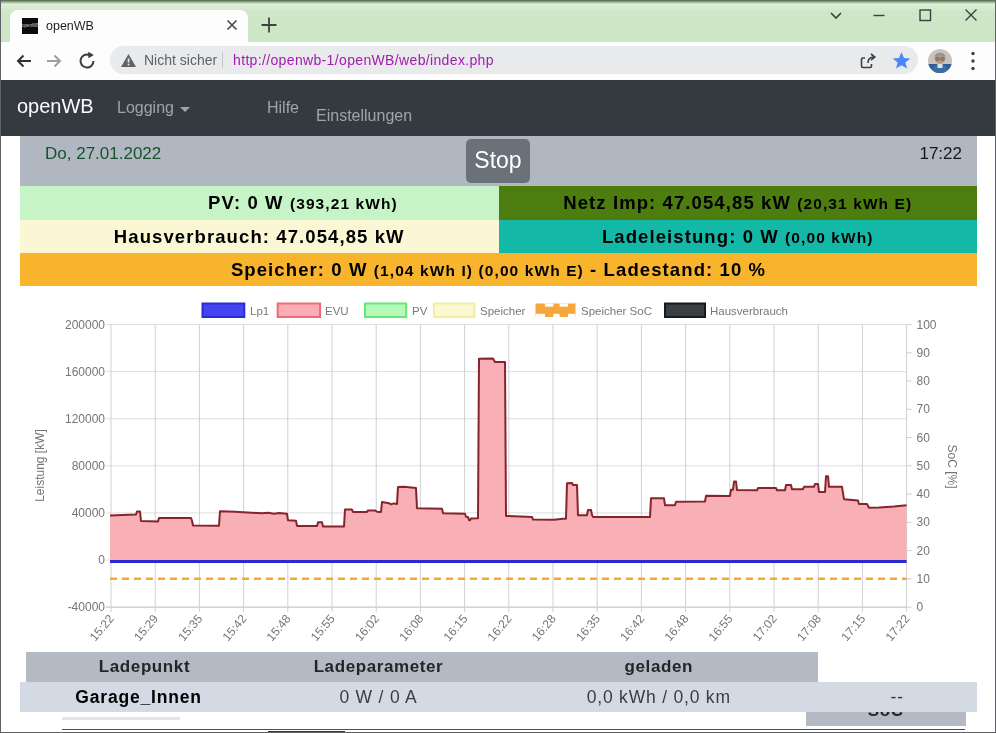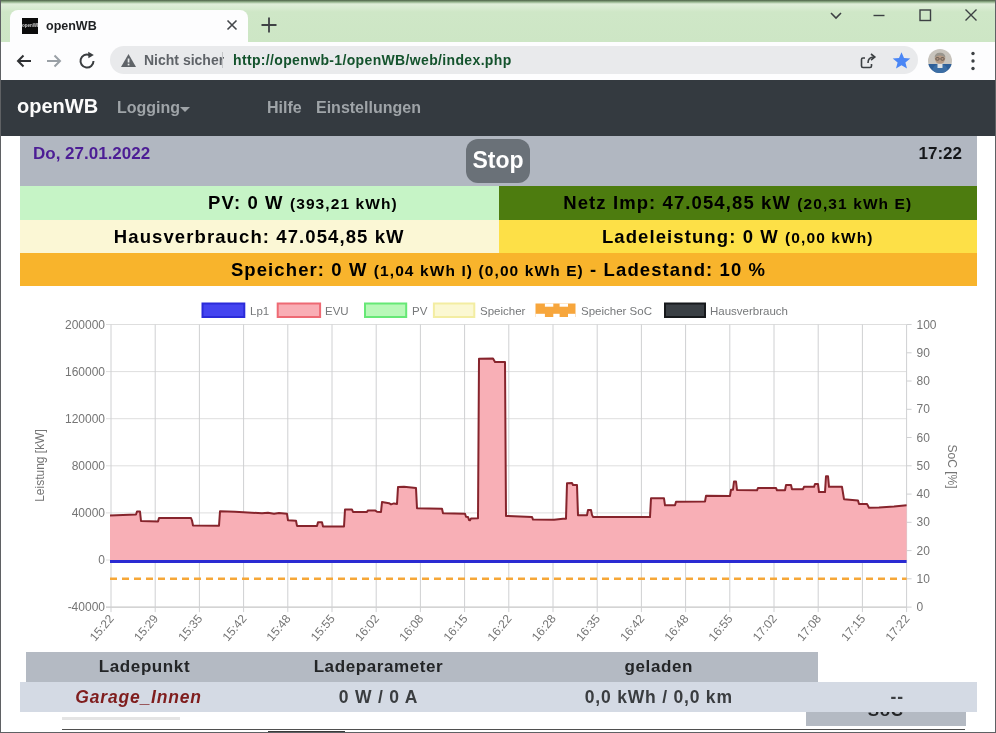--- a/index.html
+++ b/index.html
@@ -1,36 +1,36 @@
 <!DOCTYPE html>
 <html><head><meta charset="utf-8"><title>openWB</title><style>
 *{margin:0;padding:0;box-sizing:border-box;}
 body{font-family:"Liberation Sans",sans-serif;width:996px;height:733px;position:relative;background:#fff;overflow:hidden;}
-.abs{position:absolute;font-weight:bold;}
+.abs{position:absolute;}
 
 #tabbar{left:0;top:0;width:996px;height:42px;background:linear-gradient(180deg,#4a5f45 0px,#93b28c 2px,#e0eeda 4px,#cfe7c7 12px,#cde6c5 42px);}
 #tab{left:10px;top:10px;width:238px;height:32px;background:#fdfdfe;border-radius:8px 8px 0 0;}
 #favicon{left:22px;top:18px;width:16px;height:16px;background:#0b0b0b;color:#cfcfcf;font-size:4.5px;text-align:center;line-height:16px;letter-spacing:0;overflow:hidden;}
 #tabtitle{left:46px;top:19px;font-size:12.5px;color:#1e2022;}
 #tabclose{left:222px;top:15px;width:20px;height:20px;font-size:14px;color:#45484b;text-align:center;line-height:20px;}
 #newtab{left:258px;top:14px;width:22px;height:22px;font-size:21px;font-weight:400;color:#3f4245;text-align:center;line-height:22px;}
 .wctl{top:6px;width:18px;height:18px;color:#3c4043;text-align:center;}
 
 #toolbar{left:0;top:42px;width:996px;height:38px;background:#fdfdfe;}
 #pill{left:110px;top:46px;width:808px;height:28px;border-radius:14px;background:#e9eaec;}
 #nsich{left:144px;top:52px;font-size:14px;color:#5f6368;}
 #urlsep{left:222px;top:52px;width:1px;height:16px;background:#c4c6c8;}
-#url{left:233px;top:52px;font-size:14px;color:#14532d;letter-spacing:0.35px;}
+#url{left:233px;top:52px;font-size:14px;color:#a21caf;letter-spacing:0.35px;}
 
 #navbar{left:0;top:80px;width:996px;height:56px;background:#343a40;}
 #brand{left:17px;top:95px;font-size:20px;color:#fbfbfb;}
 .nav{top:99px;font-size:16px;color:#9fa4a8;}
 #daterow{left:20px;top:136px;width:957px;height:50px;background:#b1b7c1;}
-#datetxt{left:33px;top:144px;font-size:17px;color:#4c1d95;}
-#stopbtn{left:466px;top:139px;width:64px;height:44px;background:#6a7178;border-radius:12px;color:#fff;font-size:23px;text-align:center;line-height:42px;}
+#datetxt{left:45px;top:144px;font-size:17px;color:#14532d;}
+#stopbtn{left:466px;top:139px;width:64px;height:44px;background:#6a7178;border-radius:5px;color:#fff;font-size:23px;text-align:center;line-height:42px;}
 #timetxt{left:900px;top:144px;width:62px;font-size:17px;color:#15171a;text-align:right;}
 .info{height:33.5px;text-align:center;font-weight:bold;color:#000;line-height:33.5px;font-size:18.5px;letter-spacing:1.1px;white-space:nowrap;}
 .info small{font-size:15.5px;font-weight:bold;}
 
 .th{top:652px;height:30px;background:#b4bac3;font-size:17px;font-weight:bold;color:#232527;text-align:center;line-height:30px;letter-spacing:0.6px;}
 .td{top:682px;height:30px;background:#d4dae4;font-size:17.5px;color:#3a3d40;text-align:center;line-height:30px;letter-spacing:0.8px;}
 
 .wb{background:#5f6164;}
 </style></head>
 <body>
@@ -110,31 +110,31 @@
       <circle cx="7" cy="12" r="1.7" fill="#3c4043"></circle>
       <circle cx="7" cy="19.5" r="1.7" fill="#3c4043"></circle>
     </svg></div>
 
 <div class="abs" id="navbar"></div>
 <div class="abs" id="brand">openWB</div>
 <div class="abs nav" style="left:117px;">Logging</div>
 <div class="abs" style="left:180px;top:107px;width:0;height:0;border-left:5px solid transparent;border-right:5px solid transparent;border-top:5px solid #9fa4a8;"></div>
 <div class="abs nav" style="left:207px;margin-top:44px;">Status</div>
 <div class="abs nav" style="left:267px;">Hilfe</div>
-<div class="abs nav" style="left:316px;">Einstellungen</div>
+<div class="abs nav" style="left:316px;margin-top:8px;">Einstellungen</div>
 
 <div class="abs" id="daterow"></div>
 <div class="abs" id="datetxt">Do, 27.01.2022</div>
 <div class="abs" id="stopbtn">Stop</div>
 <div class="abs" id="timetxt">17:22</div>
 
 <div class="abs info" style="left:20px;top:186px;width:566px;background:#c6f4c6;">PV: 0 W <small>(393,21 kWh)</small></div>
 <div class="abs info" style="left:498.5px;top:186px;width:478.5px;background:#4d7c0f;">Netz Imp: 47.054,85 kW <small>(20,31 kWh E)</small></div>
 <div class="abs info" style="left:20px;top:219.5px;width:478.5px;background:#fbf7d5;">Hausverbrauch: 47.054,85 kW</div>
-<div class="abs info" style="left:498.5px;top:219.5px;width:478.5px;background:#fde047;">Ladeleistung: 0 W <small>(0,00 kWh)</small></div>
+<div class="abs info" style="left:498.5px;top:219.5px;width:478.5px;background:#14b8a6;">Ladeleistung: 0 W <small>(0,00 kWh)</small></div>
 <div class="abs info" style="left:20px;top:253px;width:957px;height:32.5px;background:#f8b42c;">Speicher: 0 W <small>(1,04 kWh I) (0,00 kWh E)</small> - Ladestand: 10 %</div>
 
 <svg width="996" height="365" viewBox="0 0 996 365" style="position:absolute;left:0;top:285.5px;font-family:'Liberation Sans',sans-serif;">
 <line x1="106" y1="38.5" x2="906.6" y2="38.5" stroke="#dedede" stroke-width="1"></line>
 <line x1="106" y1="85.6" x2="906.6" y2="85.6" stroke="#dedede" stroke-width="1"></line>
 <line x1="106" y1="132.7" x2="906.6" y2="132.7" stroke="#dedede" stroke-width="1"></line>
 <line x1="106" y1="179.8" x2="906.6" y2="179.8" stroke="#dedede" stroke-width="1"></line>
 <line x1="106" y1="226.9" x2="906.6" y2="226.9" stroke="#dedede" stroke-width="1"></line>
 <line x1="106" y1="274.0" x2="906.6" y2="274.0" stroke="#dedede" stroke-width="1"></line>
 <line x1="106" y1="321.1" x2="906.6" y2="321.1" stroke="#b8b8b8" stroke-width="1"></line>
@@ -227,21 +227,21 @@
 <rect x="568.0" y="27.8" width="7.4" height="3.2" fill="#ffffff"></rect>
 <text x="581" y="28.5" font-size="11.5" fill="#76787a">Speicher SoC</text>
 <rect x="665" y="17.5" width="40" height="13.5" fill="#3a3f44" stroke="#17191c" stroke-width="2"></rect>
 <text x="710" y="28.5" font-size="11.5" fill="#76787a">Hausverbrauch</text>
 </svg>
 
 <div class="abs th" style="left:20px;width:237px;margin-left:6px;">Ladepunkt</div>
 <div class="abs th" style="left:257px;width:243px;">Ladeparameter</div>
 <div class="abs th" style="left:500px;width:317.5px;">geladen</div>
 <div class="abs th" style="left:806px;width:159.5px;margin-top:44px;">SoC</div>
-<div class="abs td" style="left:20px;width:237px;font-weight:bold;color:#7f1d1d;font-style:italic;">Garage_Innen</div>
+<div class="abs td" style="left:20px;width:237px;font-weight:bold;color:#000000;">Garage_Innen</div>
 <div class="abs td" style="left:257px;width:243px;">0 W / 0 A</div>
 <div class="abs td" style="left:500px;width:317.5px;">0,0 kWh / 0,0 km</div>
 <div class="abs td" style="left:817.5px;width:159.5px;">--</div>
 
 <div class="abs" style="left:62px;top:717px;width:118px;height:3px;background:#c9c9c9;opacity:.5;"></div>
 <div class="abs" style="left:62px;top:729px;width:903px;height:1px;background:#4f4f4f;"></div>
 <div class="abs" style="left:268px;top:730.5px;width:77px;height:2px;background:#3a3a3a;"></div>
 
 <div class="abs wb" style="left:0;top:0;width:1px;height:733px;"></div>
 <div class="abs wb" style="left:995px;top:0;width:1px;height:733px;"></div>

